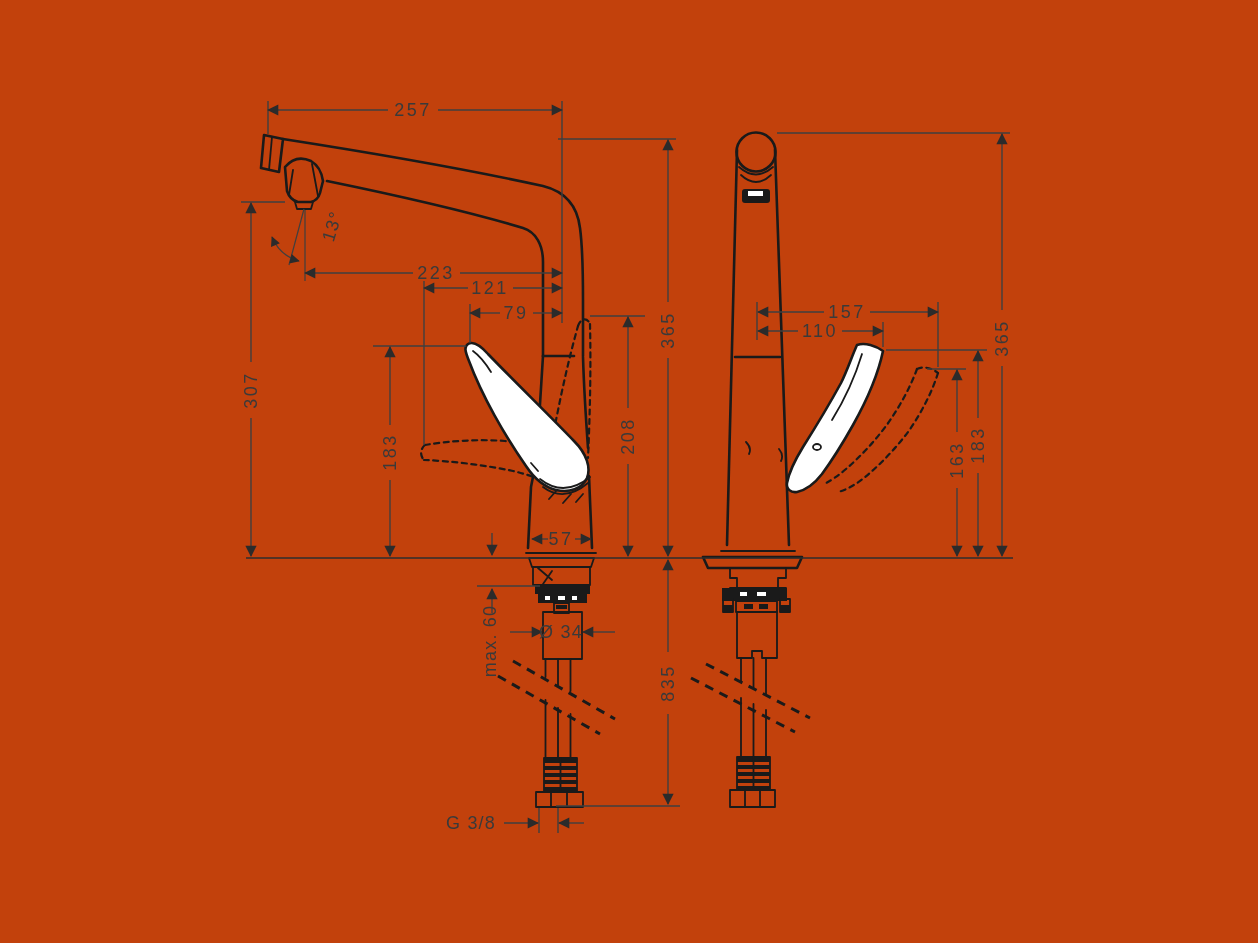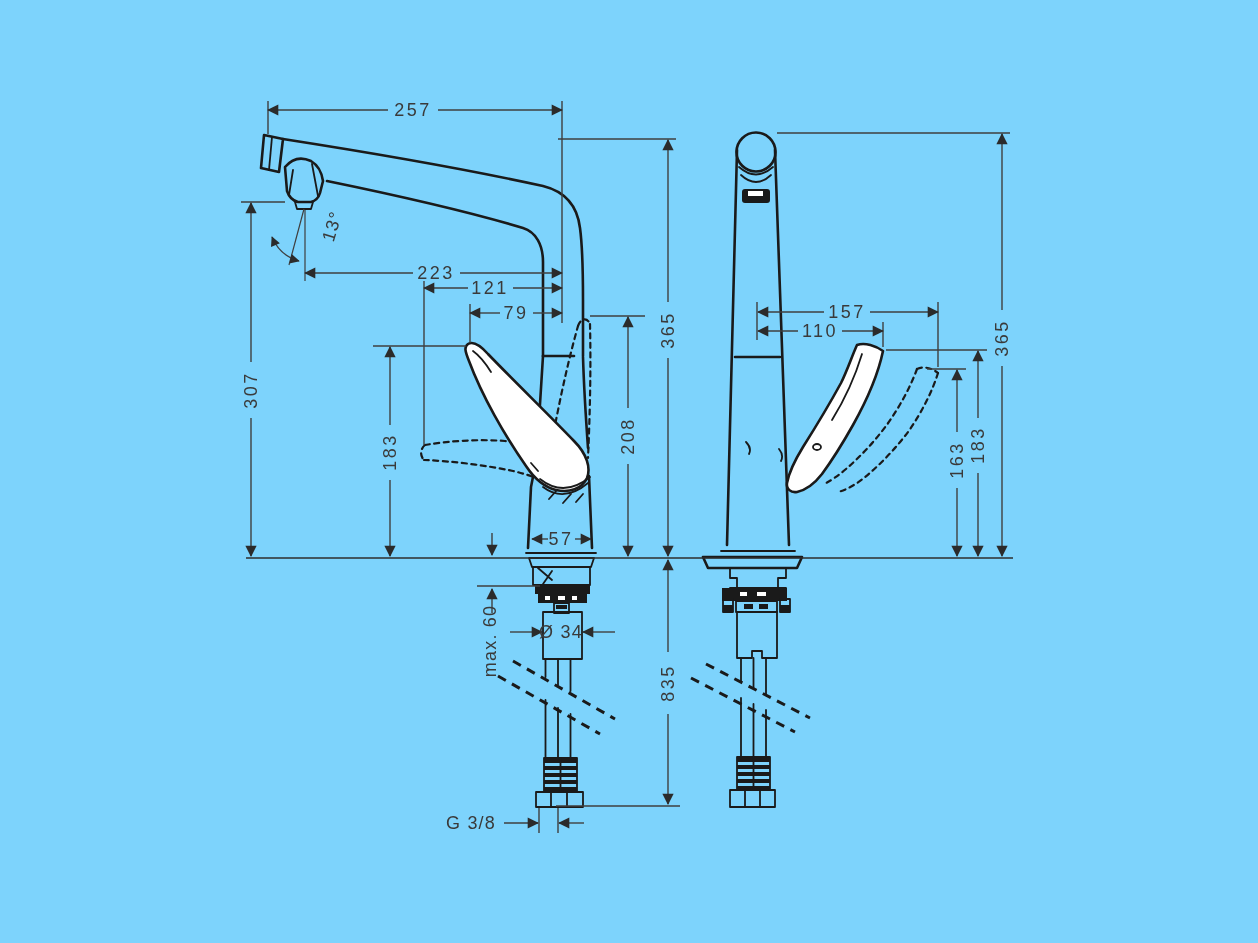--- a/index.html
+++ b/index.html
@@ -1,16 +1,16 @@
 <!DOCTYPE html>
 <html><head>
 <meta charset="utf-8">
 <style>
   html,body{margin:0;padding:0;background:#ffffff;}
-  .stage{position:relative;width:1258px;height:943px;background:#7dd3fc;overflow:hidden;
+  .stage{position:relative;width:1258px;height:943px;background:#c2410c;overflow:hidden;
          font-family:"Liberation Sans", sans-serif;}
   svg{display:block;}
   svg text{font-family:"Liberation Sans", sans-serif;font-size:18px;fill:#3a3a3a;
            letter-spacing:2.5px;}
   svg text.small-sp{letter-spacing:1.2px;}
   .outline{stroke:#1a1a1a;stroke-width:2.6;fill:none;stroke-linecap:round;stroke-linejoin:round;}
   .outline2{stroke:#1a1a1a;stroke-width:1.8;fill:none;stroke-linecap:round;stroke-linejoin:round;}
   .whitefill{fill:#ffffff;}
   .blackfill{fill:#1a1a1a;stroke:none;}
   .dashedpart{stroke:#1a1a1a;stroke-width:2.2;fill:none;stroke-dasharray:5 4.5;stroke-linecap:round;}

